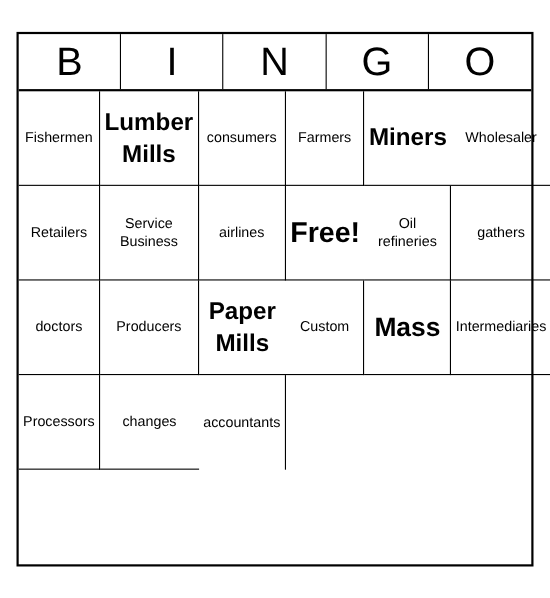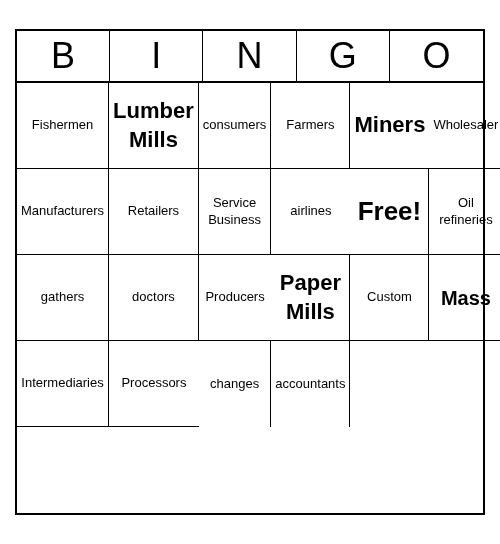--- a/index.html
+++ b/index.html
@@ -53,21 +53,21 @@
     }
     .cell-text {
       font-size: 13px;
       line-height: 1.3;
     }
     .cell-text.large {
       font-size: 22px;
       font-weight: bold;
     }
     .cell-text.xlarge {
-      font-size: 20px;
+      font-size: 24px;
       font-weight: bold;
     }
     .cell-text.free {
       font-size: 26px;
       font-weight: bold;
     }
     .cell-text.medium {
       font-size: 18px;
       font-weight: bold;
     }
@@ -94,23 +94,20 @@
         <span class="cell-text">consumers</span>
       </div>
       <div class="bingo-cell">
         <span class="cell-text">Farmers</span>
       </div>
       <div class="bingo-cell">
         <span class="cell-text large">Miners</span>
       </div>
       <div class="bingo-cell">
         <span class="cell-text">Wholesaler</span>
-      </div>
-      <div class="bingo-cell">
-        <span class="cell-text">Manufacturers</span>
       </div>
       <div class="bingo-cell">
         <span class="cell-text">Retailers</span>
       </div>
       <div class="bingo-cell">
         <span class="cell-text">Service Business</span>
       </div>
       <div class="bingo-cell">
         <span class="cell-text">airlines</span>
       </div>

